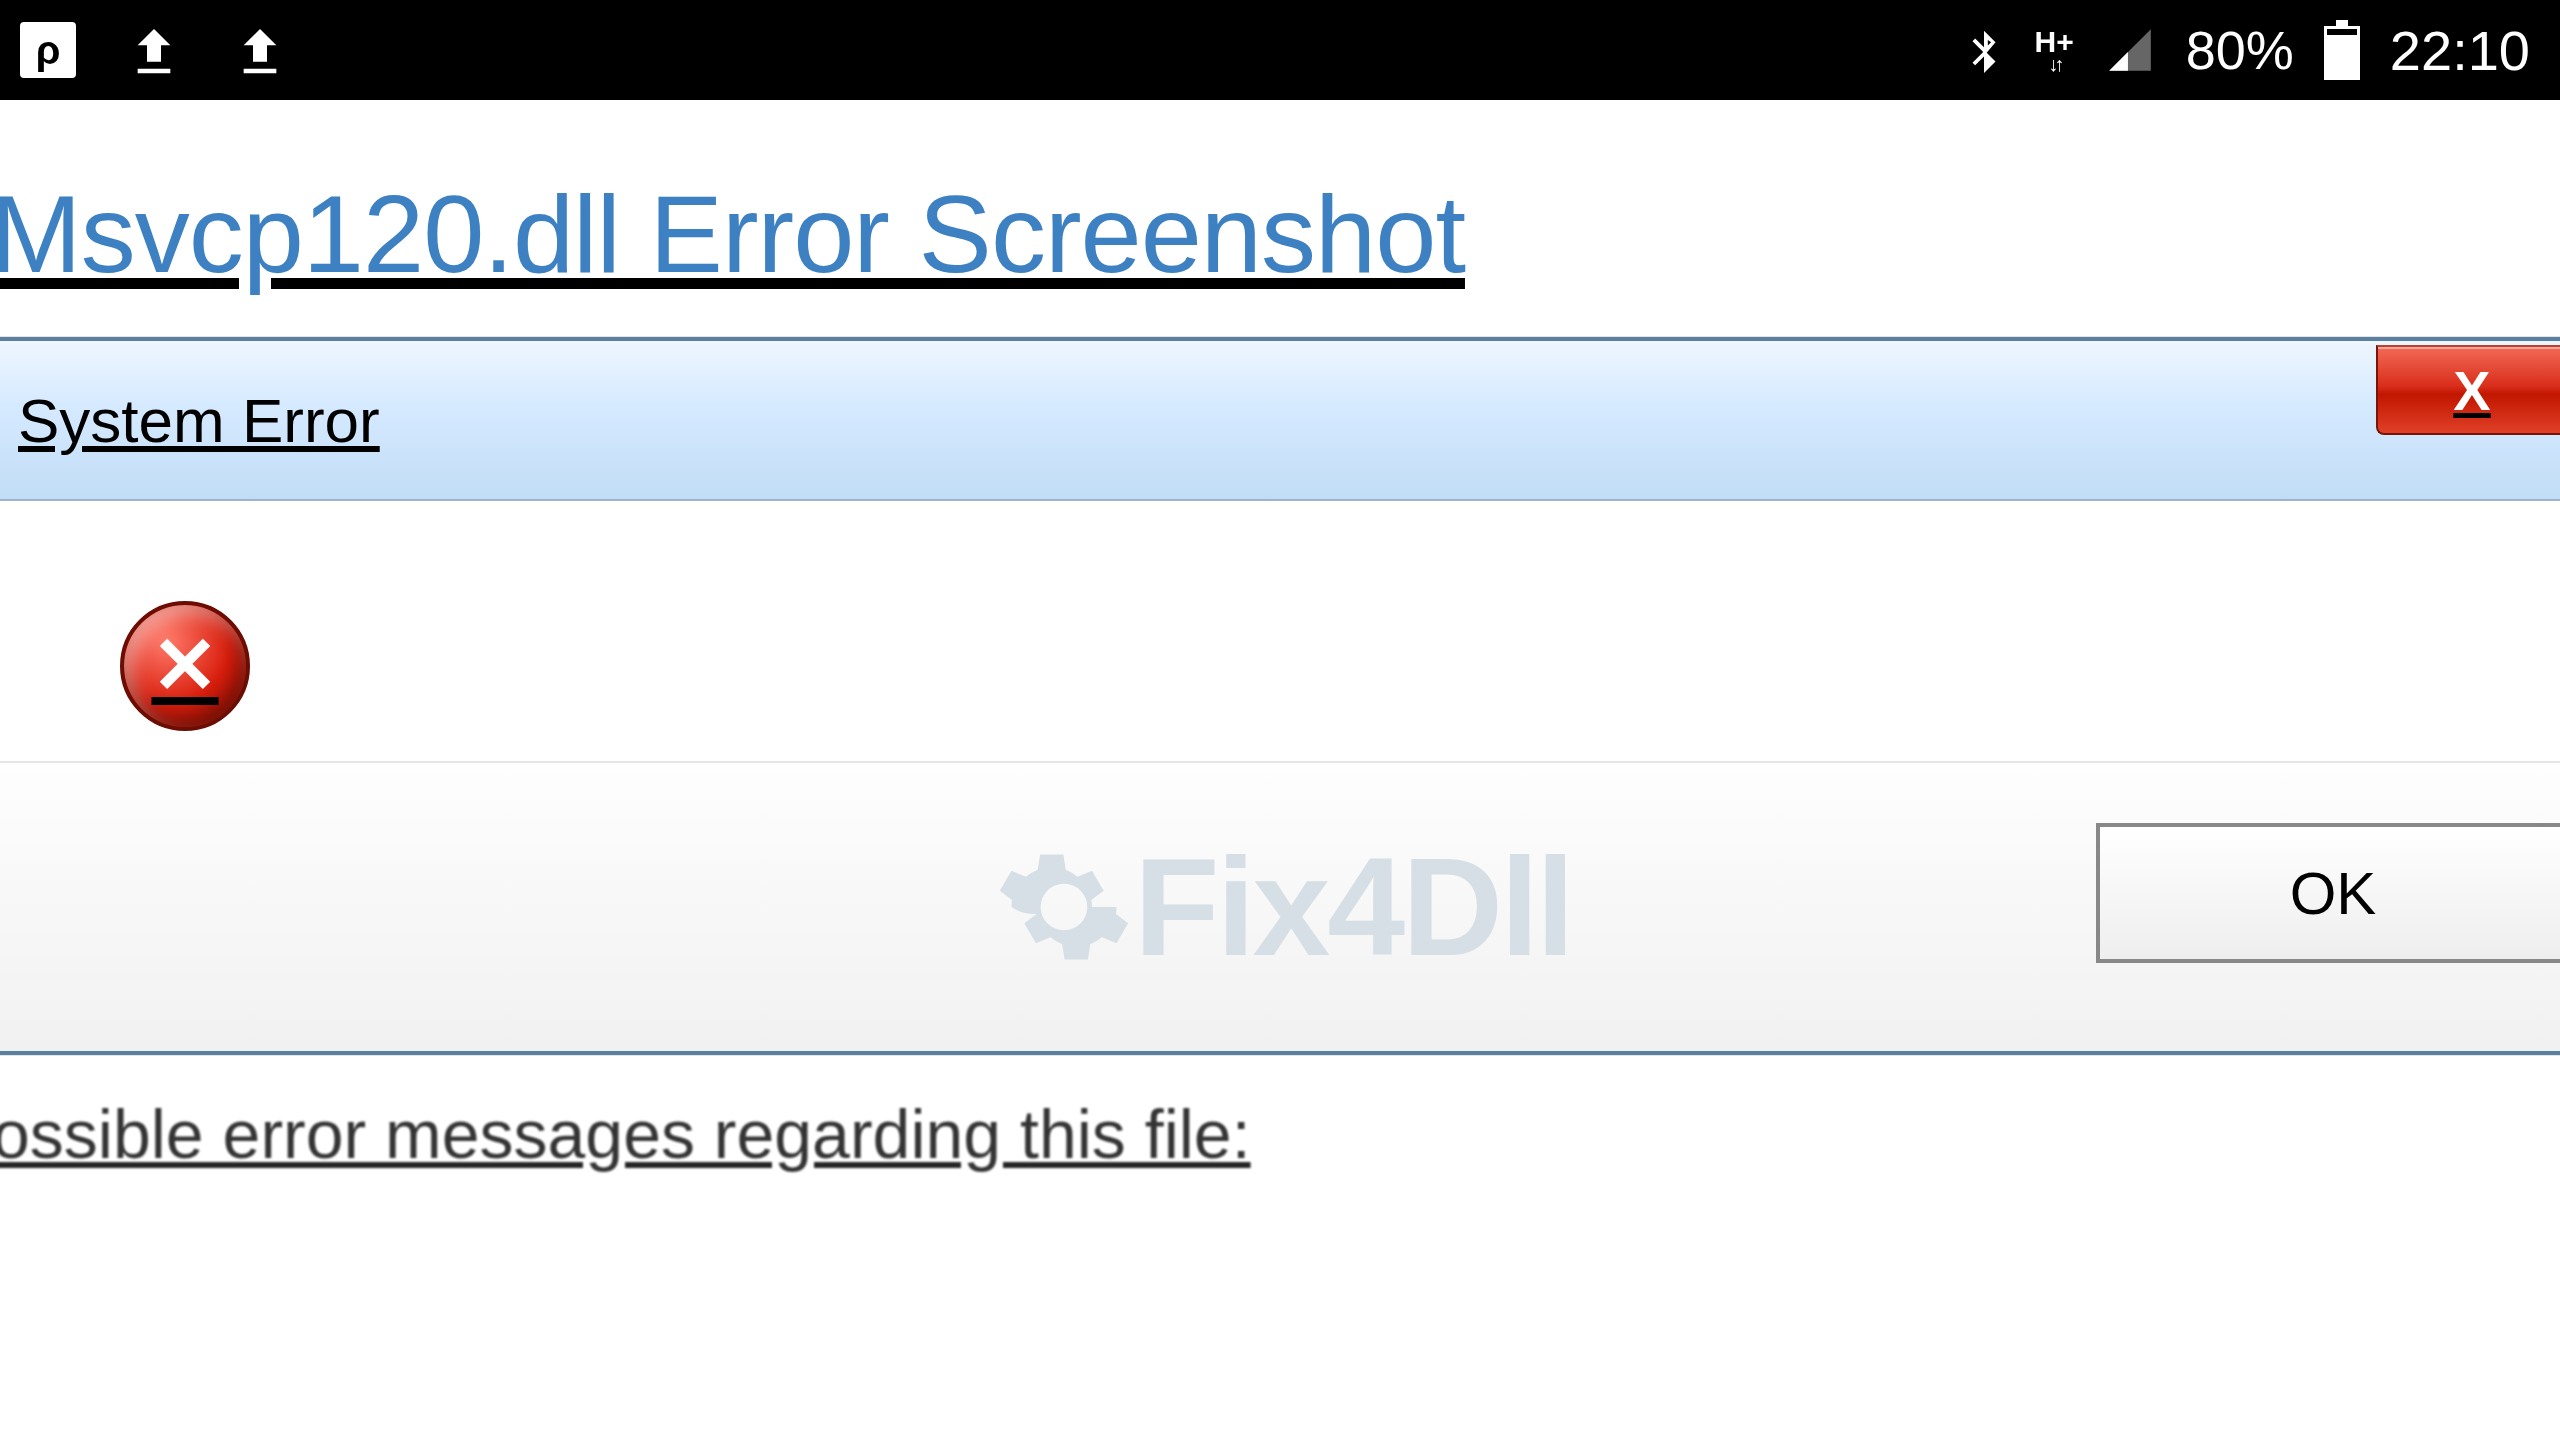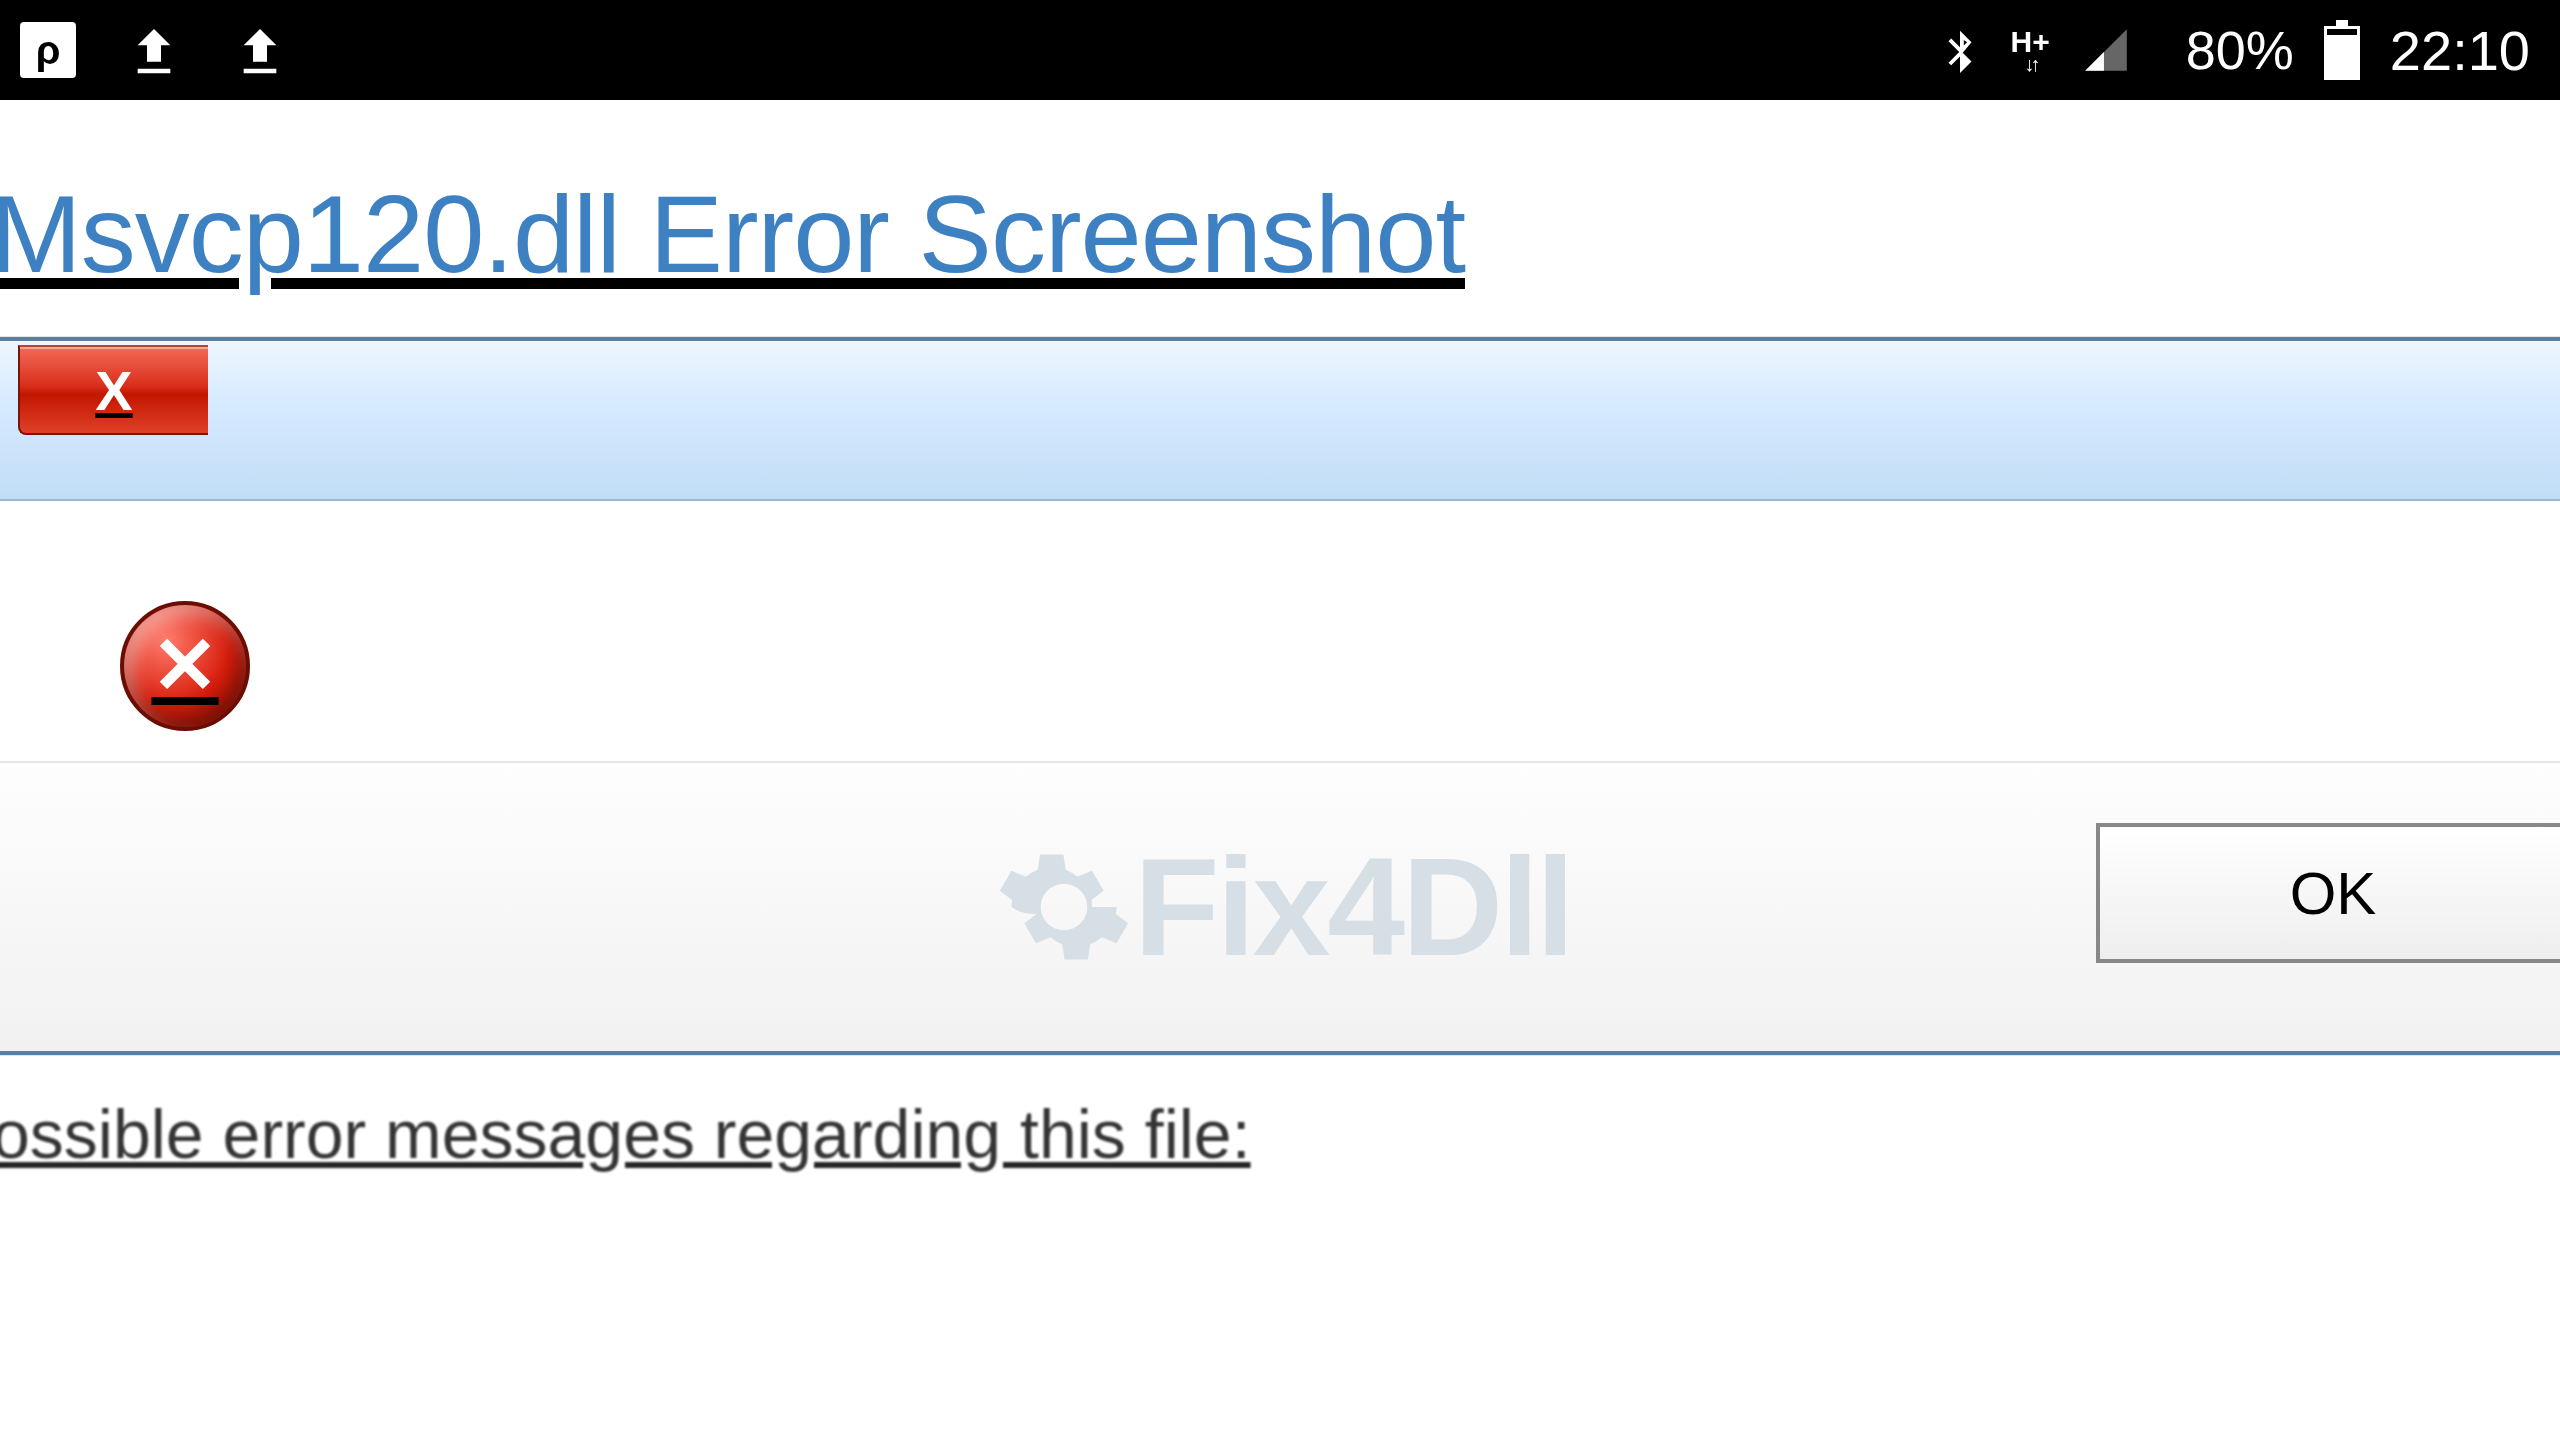--- a/index.html
+++ b/index.html
@@ -17,21 +17,21 @@
     display:flex; align-items:center; justify-content:center;
     font-size:40px; font-weight:600; border-radius:4px;
   }
   .status-left svg { width:56px; height:56px; fill:#fff; }
   .status-right { display:flex; align-items:center; gap:28px; }
   .status-right svg { fill:#fff; }
   .bt-ic   { width:46px; height:60px; }
   .hplus   { font-size:30px; font-weight:700; line-height:.9; text-align:center; }
   .hplus span { display:block; font-size:20px; letter-spacing:-4px; }
   .signal  { width:56px; height:50px; }
-  .pct     { font-size:54px; font-weight:400;margin-left:24px; }
+  .pct     { font-size:54px; font-weight:400; }
   .batt    { width:40px; height:60px; }
   .clock   { font-size:56px; font-weight:400;text-align:center; }
 
   
   .page { padding:0;text-decoration:underline; }
   .page-heading {
     color:#3d81c3; font-size:110px; font-weight:400;
     padding:70px 0 40px 0; margin-left:-10px; letter-spacing:-1px;
   }
 
@@ -129,20 +129,21 @@
     </svg>
     <span class="clock">22:10</span>
   </div>
 </div>
 
 <div class="page">
   <h1 class="page-heading">Msvcp120.dll Error Screenshot</h1>
 
   <div class="dialog">
     <div class="titlebar">
+      <span class="titlebar-text">System Error</span>
       <div class="close-btn">X</div>
     </div>
 
     <div class="dialog-body">
       <div class="err-icon">✕</div>
     </div>
 
     <div class="dialog-footer">
       <div class="watermark">
         <svg viewBox="0 0 24 24">

